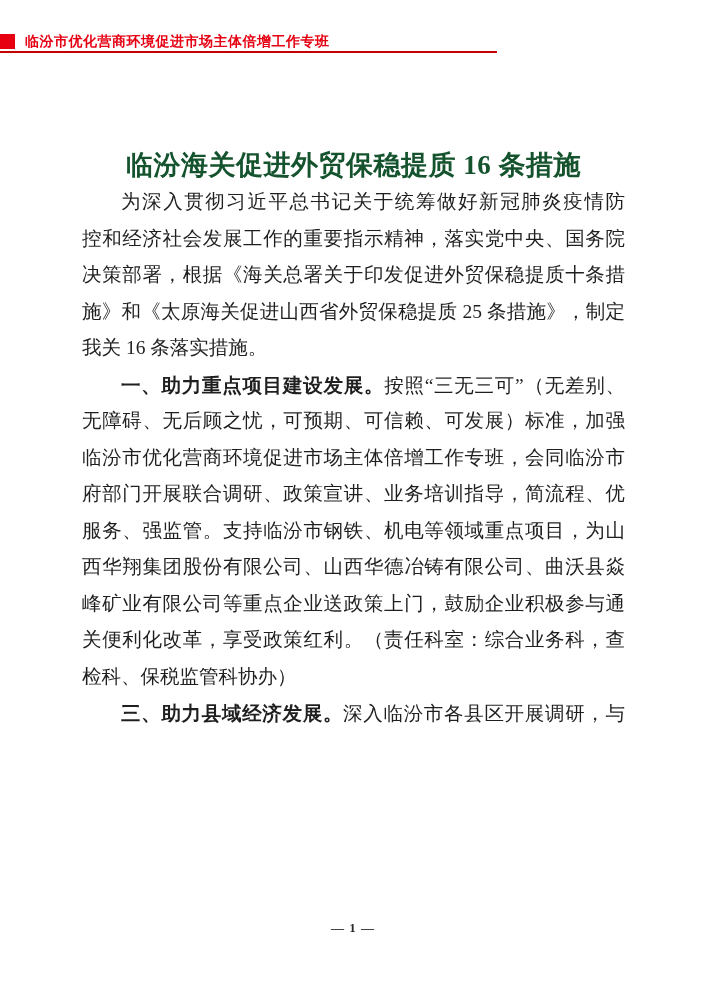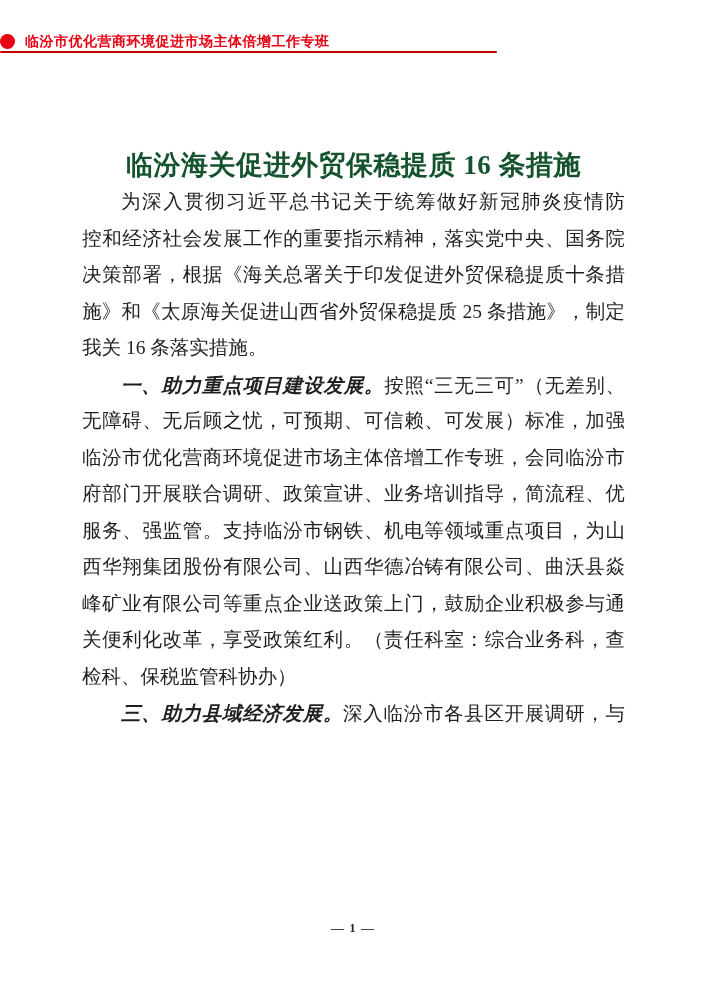--- a/index.html
+++ b/index.html
@@ -1,20 +1,20 @@
 <!DOCTYPE html>
 <html style="--accent: #e60012; --rule: #c40000; --ink: #1f1f1f;"><head>
 <meta charset="utf-8">
 <style>
   :root{
     --accent:#e60012;
     --rule:#c40000;
     --ink:#1f1f1f;
   }
-  *{margin:0;padding:0;box-sizing:border-box;border-radius:18px;}
+  *{margin:0;padding:0;box-sizing:border-box;}
   html,body{background:#ffffff;}
   body{
     width:706px;height:999px;
     font-family:"Liberation Serif","DejaVu Serif",serif;
     color:var(--ink);
     position:relative;
     overflow:hidden;
   }
   .page{position:absolute;inset:0;background:#ffffff;}
 
@@ -52,21 +52,20 @@
     height:36.5px;line-height:36.5px;
     font-size:19.5px;
     text-align:justify;text-align-last:justify;
     overflow:hidden;
   }
   .line.indent{text-indent:39px;}
   .line.last{text-align:right;text-align-last:left;}
   .seg-b{
     font-family:"Liberation Sans","DejaVu Sans",sans-serif;
     font-weight:700;
-    font-style:italic;
   }
   .seg-k{  }
 
   
   .footer{
     position:absolute;left:0;right:0;top:920px;
     text-align:center;
     font-size:13px;font-weight:700;color:#2a2a2a;
     letter-spacing:1px;
   }

